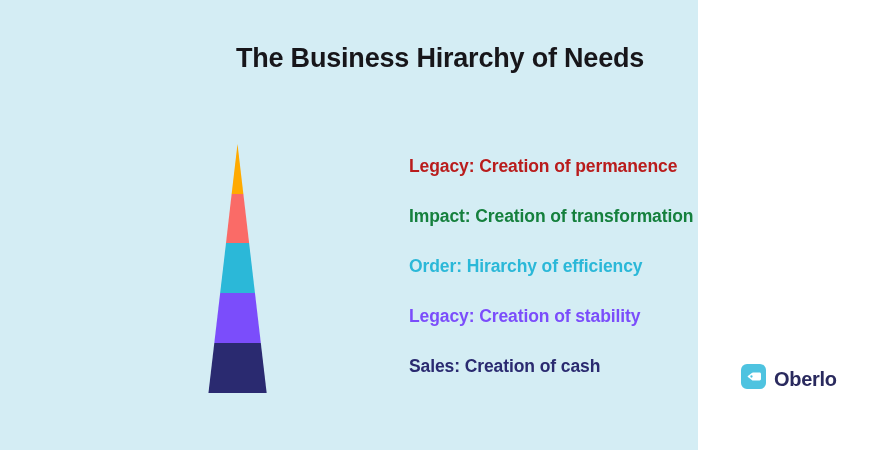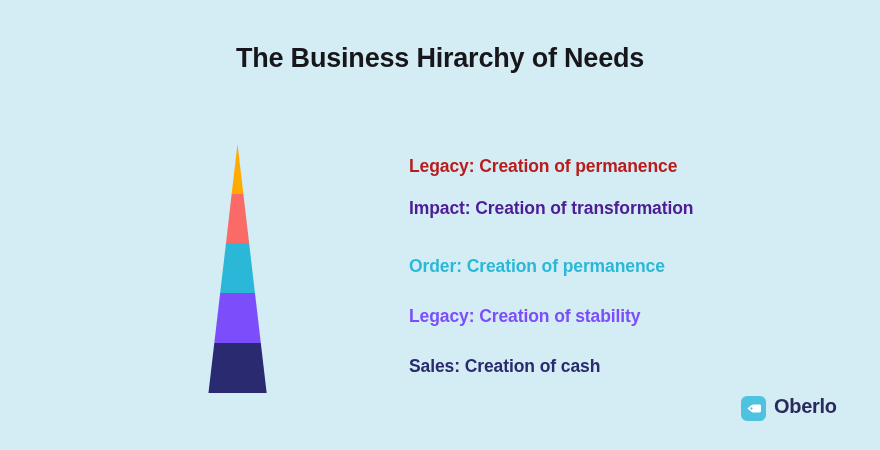--- a/index.html
+++ b/index.html
@@ -7,21 +7,21 @@
     padding: 0;
   }
   body {
     width: 880px;
     height: 450px;
     overflow: hidden;
     font-family: "Liberation Sans", sans-serif;
   }
   #infographic {
     position: relative;
-    width: 880px;
+    width: 698px;
     height: 450px;
     background: #d4edf4;
   }
   #page-title {
     position: absolute;
     left: 0;
     top: 44px;
     width: 880px;
     text-align: center;
     font-size: 27px;
@@ -49,31 +49,31 @@
     width: 430px;
   }
   .legend-item {
     font-size: 17.5px;
     font-weight: bold;
     letter-spacing: -0.1px;
     white-space: nowrap;
     line-height: 1;
   }
   .legend-item.lvl-legacy  { position: absolute; top: 14px;  color: #b91c1c; }
-  .legend-item.lvl-impact  { position: absolute; top: 56px;  color: #4c1d95; }
+  .legend-item.lvl-impact  { position: absolute; top: 64px;  color: #15803d; }
   .legend-item.lvl-order   { position: absolute; top: 114px; color: #2bb8d8; }
   .legend-item.lvl-profit  { position: absolute; top: 164px; color: #7b4dfb; }
   .legend-item.lvl-sales   { position: absolute; top: 214px; color: #2a2a70; }
 
   #brand-logo {
     position: absolute;
     left: 741px;
-    top: 396px;
+    top: 364px;
     display: flex;
-    align-items: flex-start;
+    align-items: flex-end;
     gap: 8px;
   }
   #brand-mark {
     width: 25px;
     height: 25px;
     border-radius: 6px;
     background: #4ec3e0;
     display: flex;
     align-items: center;
     justify-content: center;
@@ -104,21 +104,21 @@
 
       <polygon points="132.16,155 166.95,155 172.81,205 126.30,205" fill="#7b4dfb"></polygon>
 
       <polygon points="126.30,205 172.81,205 178.66,255 120.44,255" fill="#2a2a70"></polygon>
     </svg>
   </div>
 
   <div id="legend">
     <div class="legend-item lvl-legacy">Legacy: Creation of permanence</div>
     <div class="legend-item lvl-impact">Impact: Creation of transformation</div>
-    <div class="legend-item lvl-order">Order: Creation of permanence</div>
+    <div class="legend-item lvl-order">Order: Hirarchy of efficiency</div>
     <div class="legend-item lvl-profit">Legacy: Creation of stability</div>
     <div class="legend-item lvl-sales">Sales: Creation of cash</div>
   </div>
 
   <div id="brand-logo">
     <span id="brand-mark">
       <svg width="17" height="17" viewBox="0 0 20 20" xmlns="http://www.w3.org/2000/svg">
         <path d="M17.2 5.4H9.4c-0.5 0-1 0.2-1.4 0.6L3.4 9.3c-0.5 0.4-0.5 1 0 1.4l4.6 3.3c0.4 0.4 0.9 0.6 1.4 0.6h7.8c0.9 0 1.6-0.7 1.6-1.6V7c0-0.9-0.7-1.6-1.6-1.6z" fill="#ffffff"></path>
         <circle cx="7.6" cy="10" r="1.35" fill="#4ec3e0"></circle>
       </svg>

